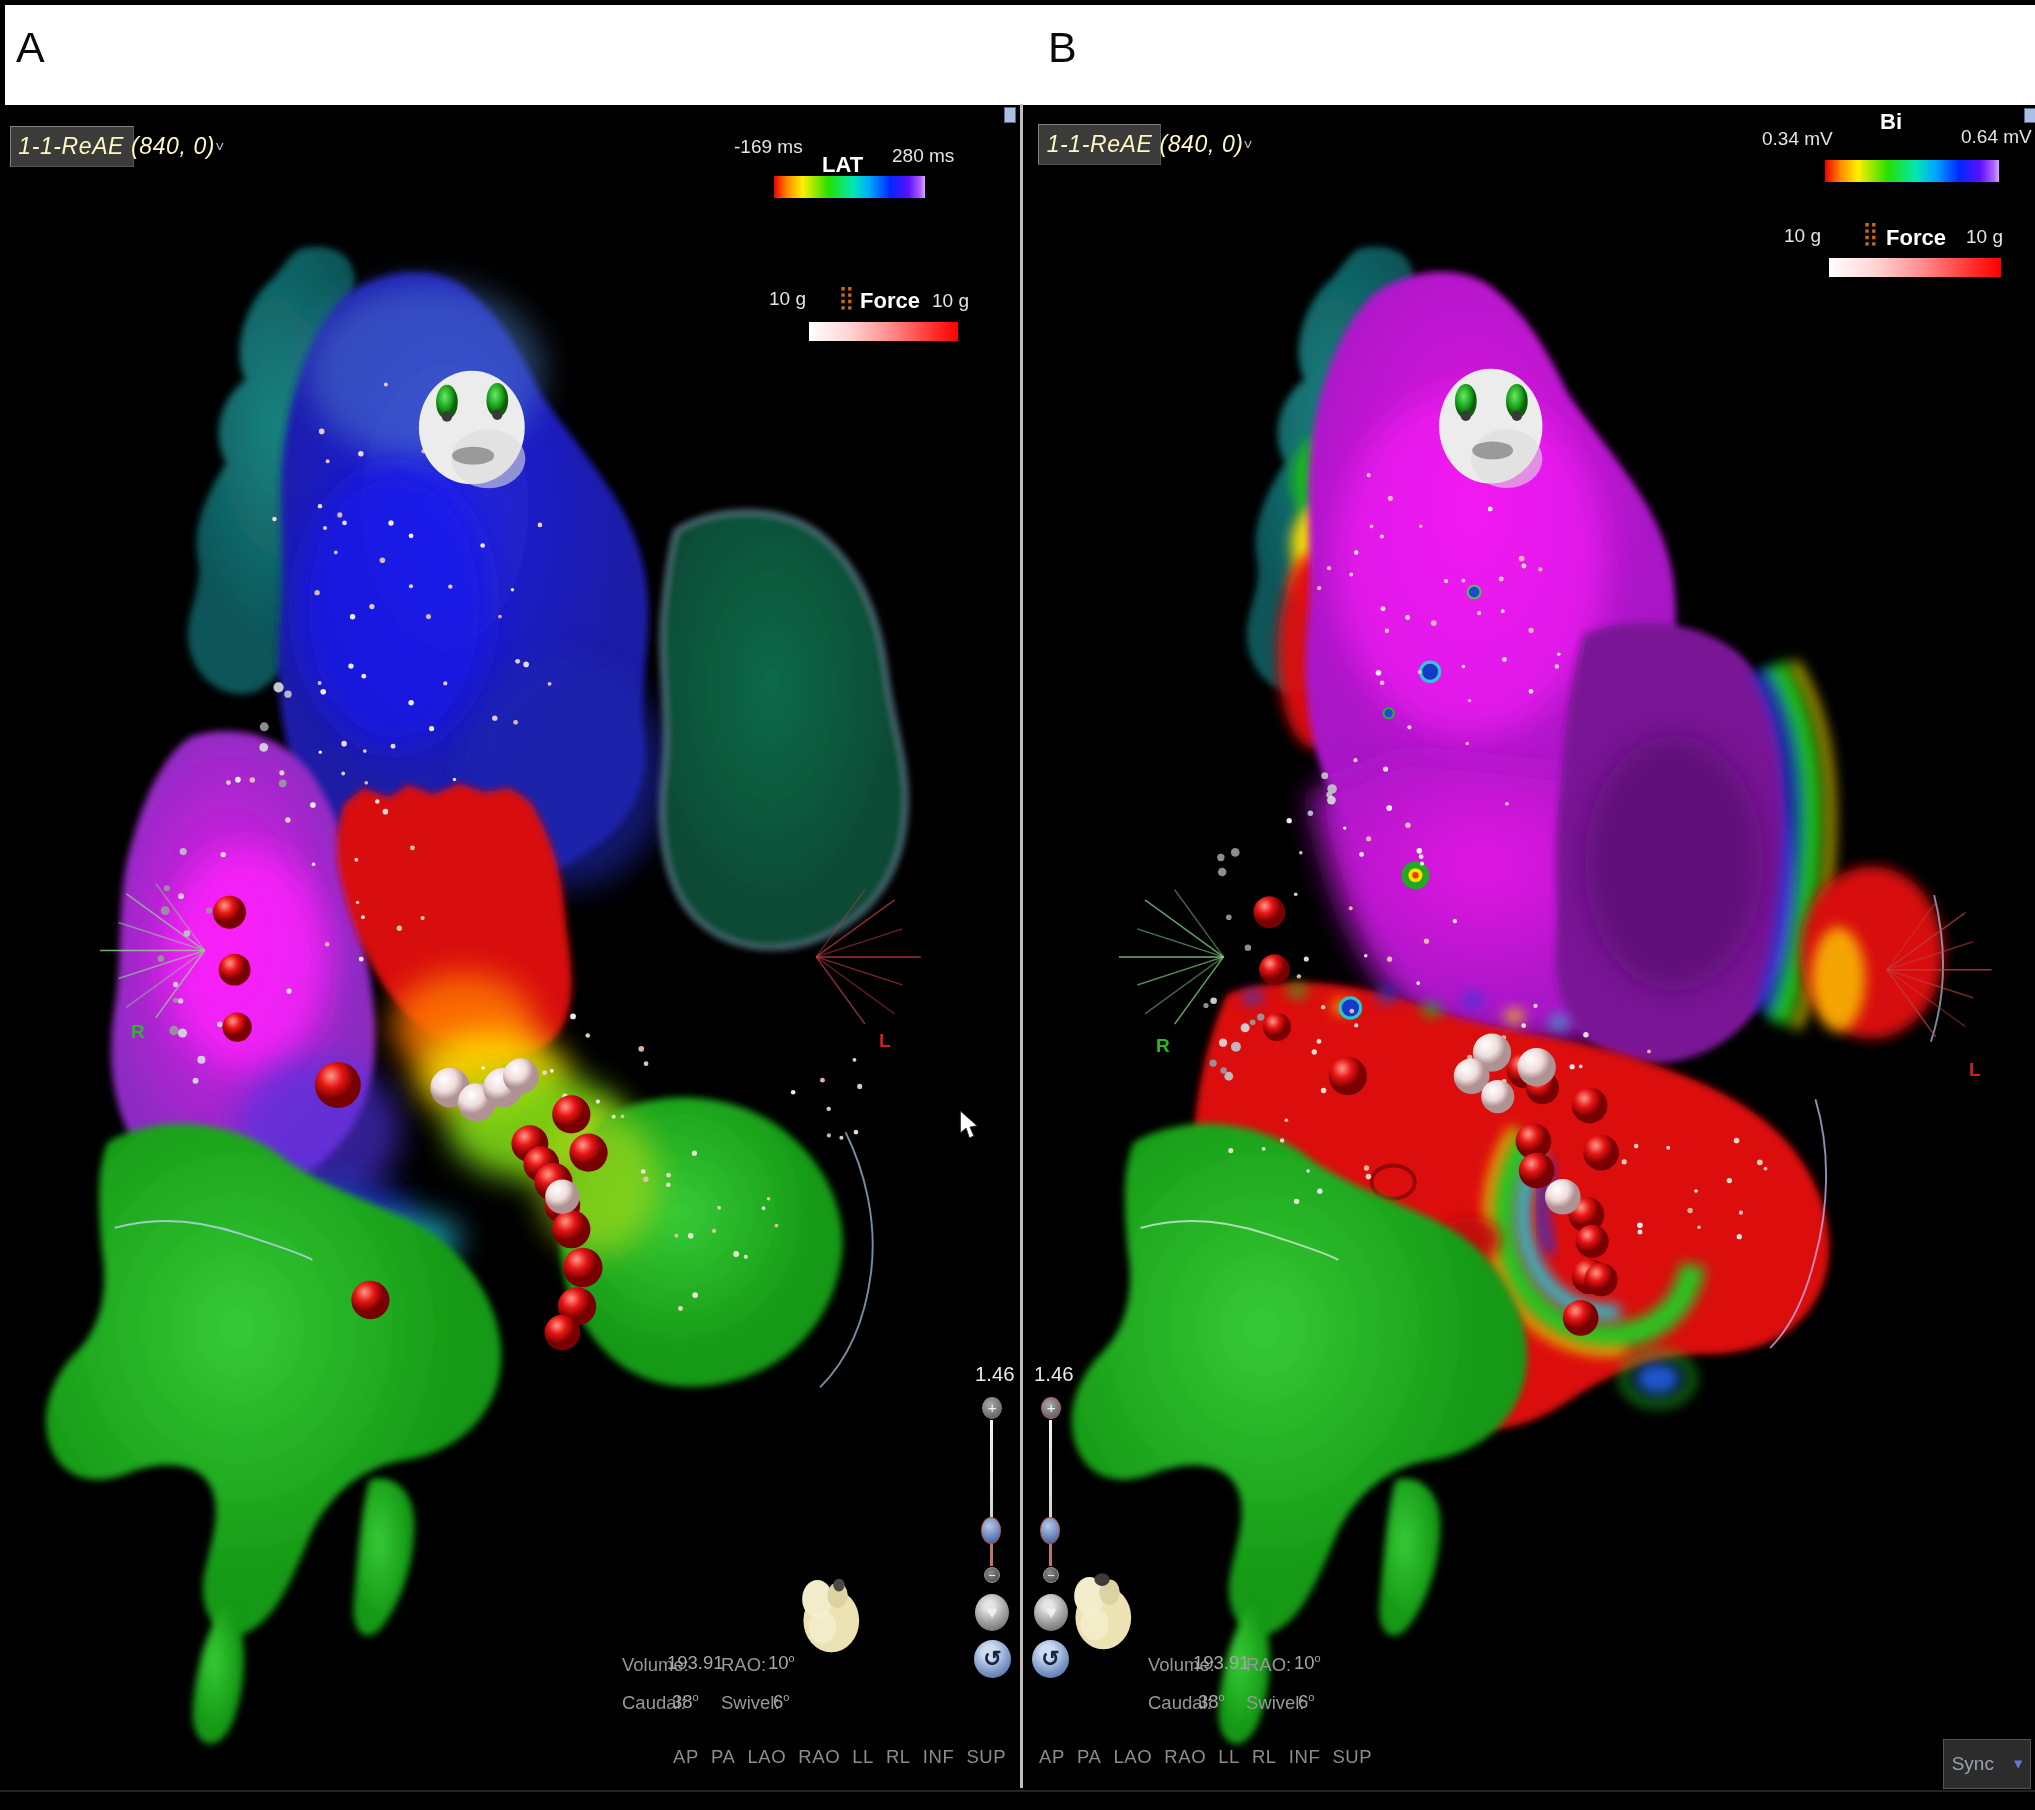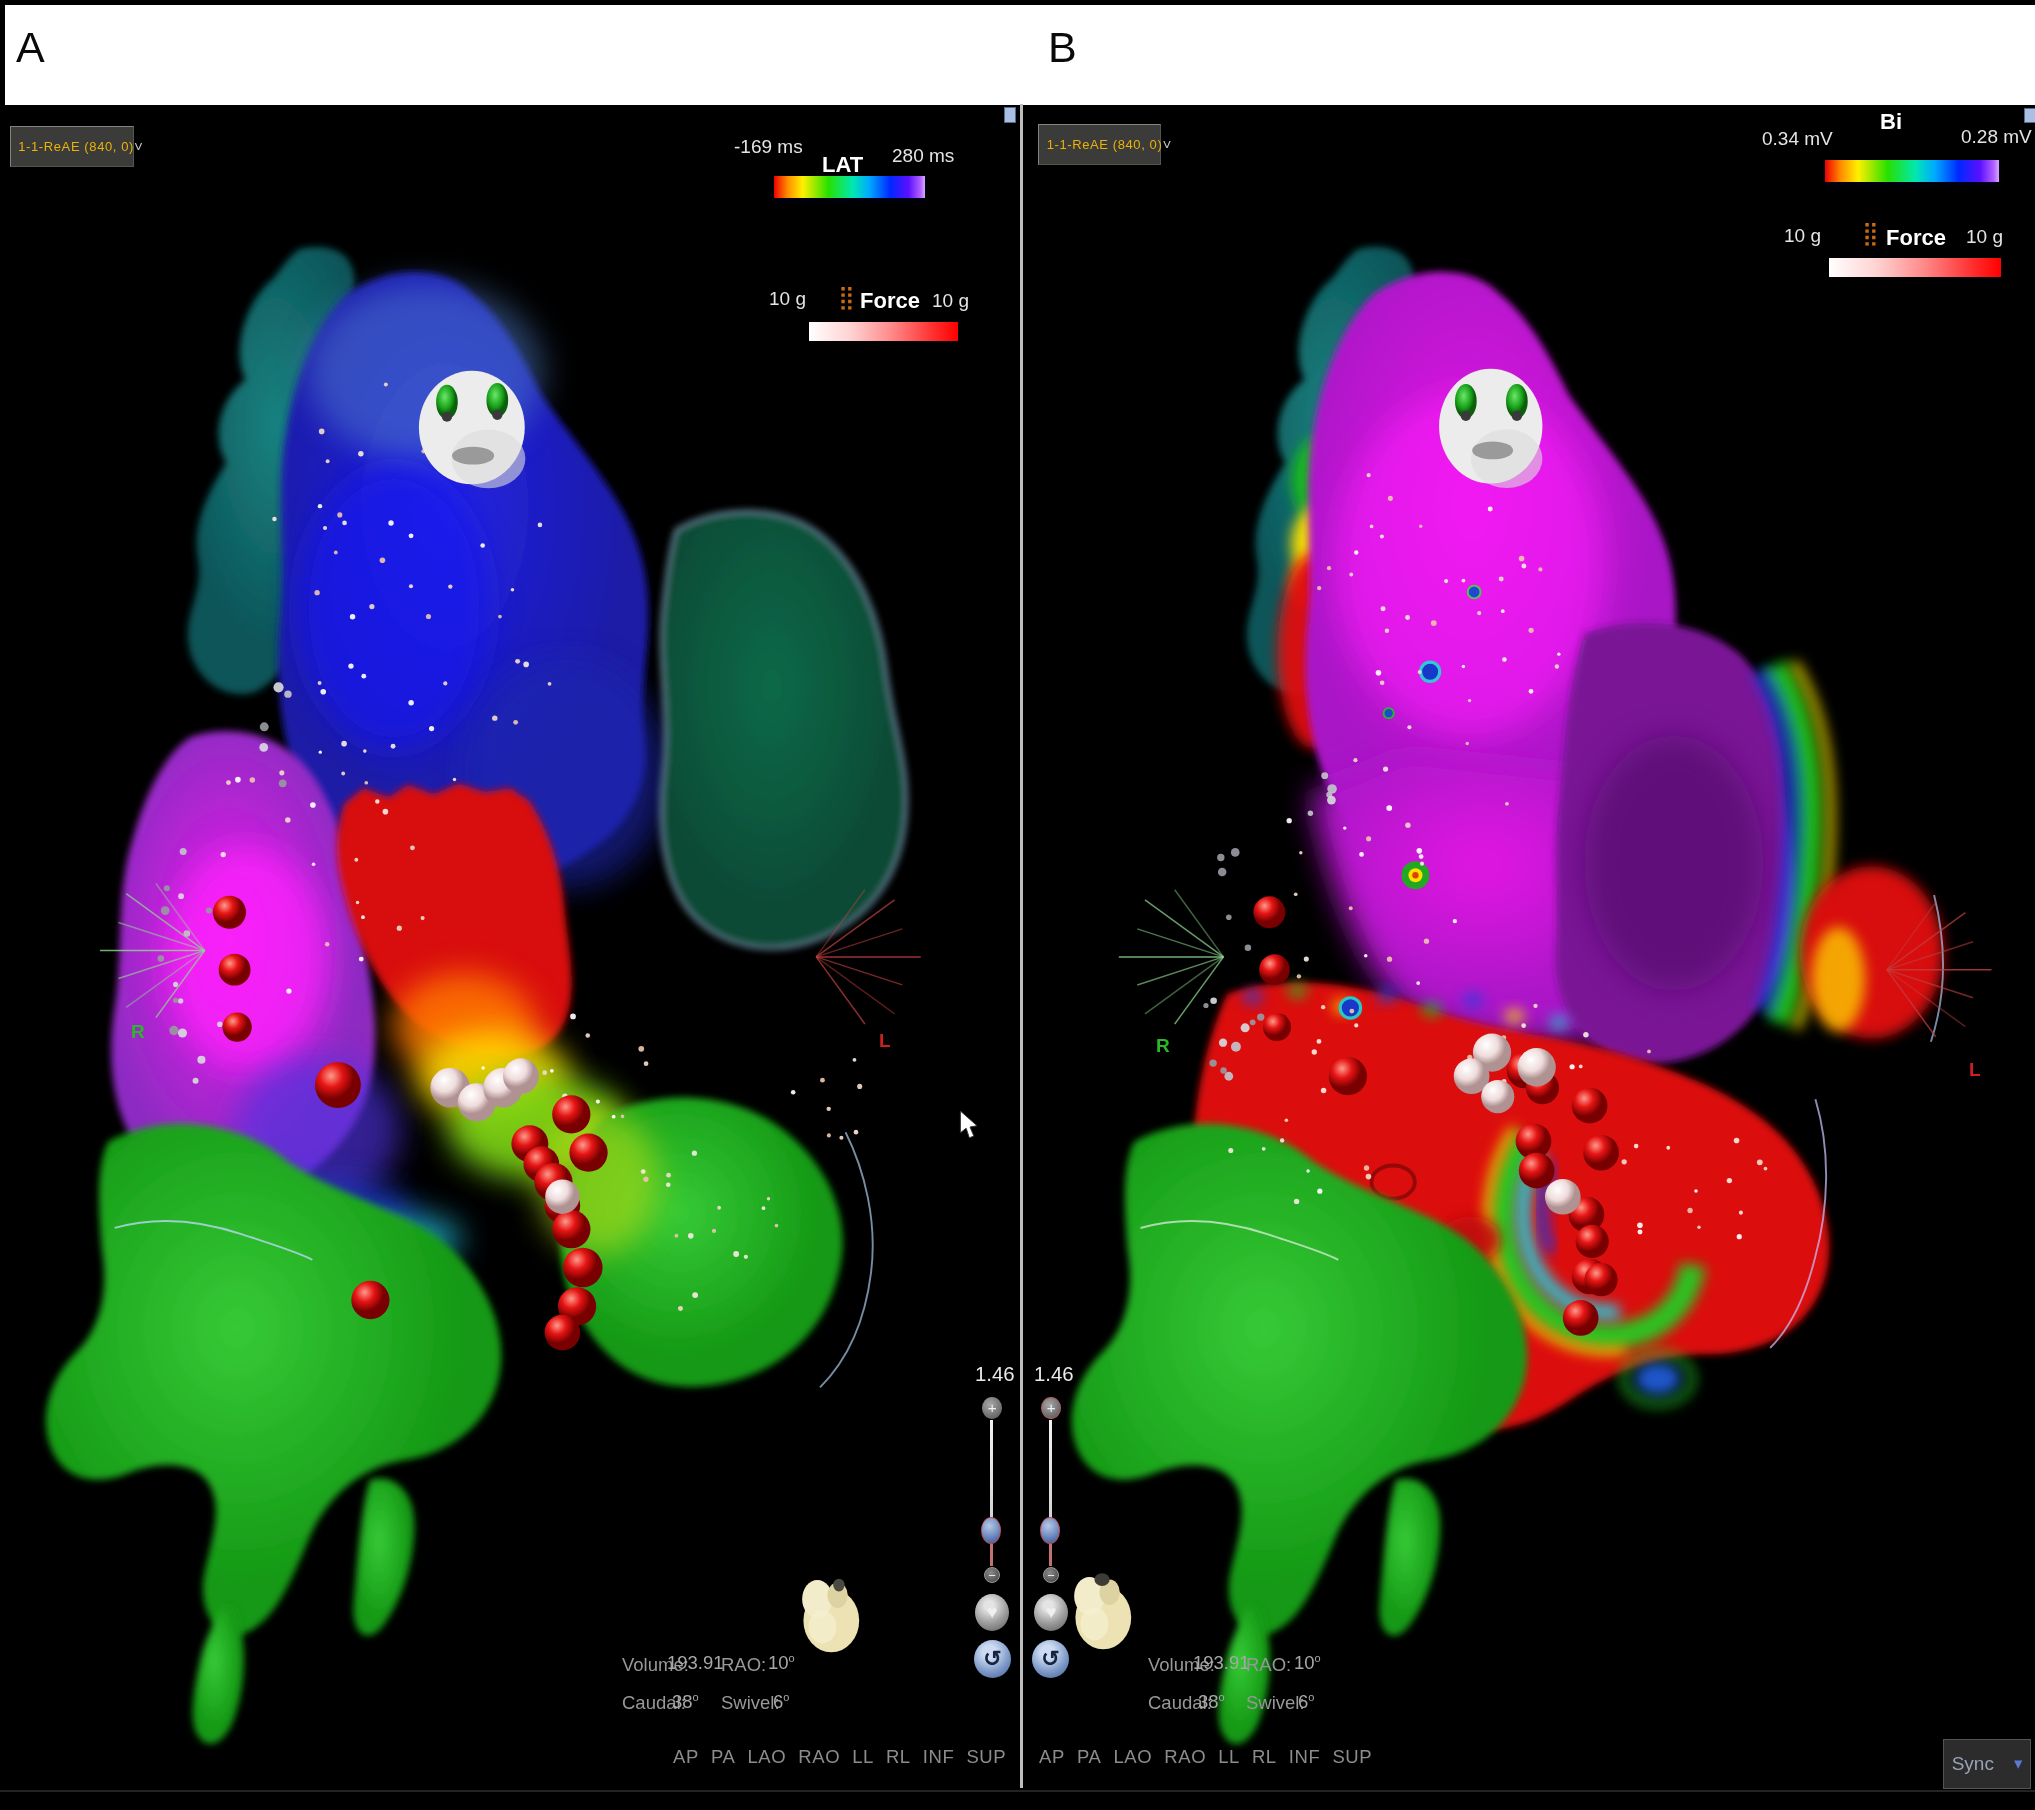--- a/index.html
+++ b/index.html
@@ -7,21 +7,21 @@
          font-family:"Liberation Sans", sans-serif;}
   .abs{position:absolute;}
   .topbar{position:absolute;left:5.1px;top:4.5px;width:2030px;height:100px;background:#ffffff;}
   .fig-label{position:absolute;top:18px;font-size:43px;color:#0a0a0a;font-weight:400;}
   .divider{position:absolute;left:1020px;top:104px;width:3.2px;height:1684px;background:#bdbdbd;}
   .bottomline{position:absolute;left:0;top:1790px;width:2035px;height:1.9px;background:#232323;}
   .map{position:absolute;top:104px;height:1679px;}
   .dropdown{position:absolute;height:41px;background:#3b3b39;border:1.3px solid #84847e;
             border-right-color:#55554f;border-bottom-color:#55554f;display:flex;align-items:center;
             padding:0 7.7px;box-sizing:border-box;}
-  .dropdown .val{color:#eab308;font-size:13px;letter-spacing:0.6px;white-space:nowrap;}
+  .dropdown .val{color:#fef9c3;font-size:23px;letter-spacing:0.6px;white-space:nowrap;font-style:italic;}
   .dropdown .dd-arrow{margin-left:auto;color:#c2c2c2;font-size:15.3px;}
   .legend-txt{position:absolute;color:#e4e4e4;font-size:19px;white-space:nowrap;}
   .legend-title{position:absolute;color:#ffffff;font-size:22px;font-weight:bold;white-space:nowrap;}
   .lat-bar{position:absolute;height:22px;
      background:linear-gradient(to right,#ee0000 0%,#ff8c00 9%,#fff000 19%,#28e000 36%,
          #00e8b0 52%,#00aaff 63%,#0028ff 77%,#5a10ff 89%,#b060ff 97%,#d8a8ff 100%);
      box-shadow:0 2.6px 6.4px rgba(0,0,40,.6);}
   .force-bar{position:absolute;height:19px;
      background:linear-gradient(to right,#ffffff 0%,#ffd2d2 28%,#ff8a8a 55%,#ff2a2a 85%,#ff0000 100%);}
   .force-icon{position:absolute;color:#cc6a14;font-size:23px;line-height:23px;}
@@ -714,21 +714,21 @@
   </svg>
 
   <div class="dropdown" style="left:1038px;top:124px;width:123px">
     <span class="val">1-1-ReAE (840, 0)</span>
     <span class="dd-arrow">˅</span>
   </div>
   <div class="win-icon" style="left:2024px;top:108px;width:9.6px;height:12.8px"></div>
 
   <span class="legend-txt" style="left:1762px;top:128px">0.34 mV</span>
   <span class="legend-title" style="left:1880px;top:109px">Bi</span>
-  <span class="legend-txt" style="left:1961px;top:126px">0.28 mV</span>
+  <span class="legend-txt" style="left:1961px;top:126px">0.64 mV</span>
   <div class="lat-bar" style="left:1825px;top:160px;width:174px"></div>
 
   <span class="legend-txt" style="left:1784px;top:225px">10 g</span>
   <span class="force-icon" style="left:1862px;top:222px">⣿</span>
   <span class="legend-title" style="left:1886px;top:225px">Force</span>
   <span class="legend-txt" style="left:1966px;top:226px">10 g</span>
   <div class="force-bar" style="left:1829px;top:258px;width:172px"></div>
 
   <span class="axis" style="left:1156px;top:1035px;color:#28b828">R</span>
   <span class="axis" style="left:1969px;top:1059px;color:#cc2020">L</span>

